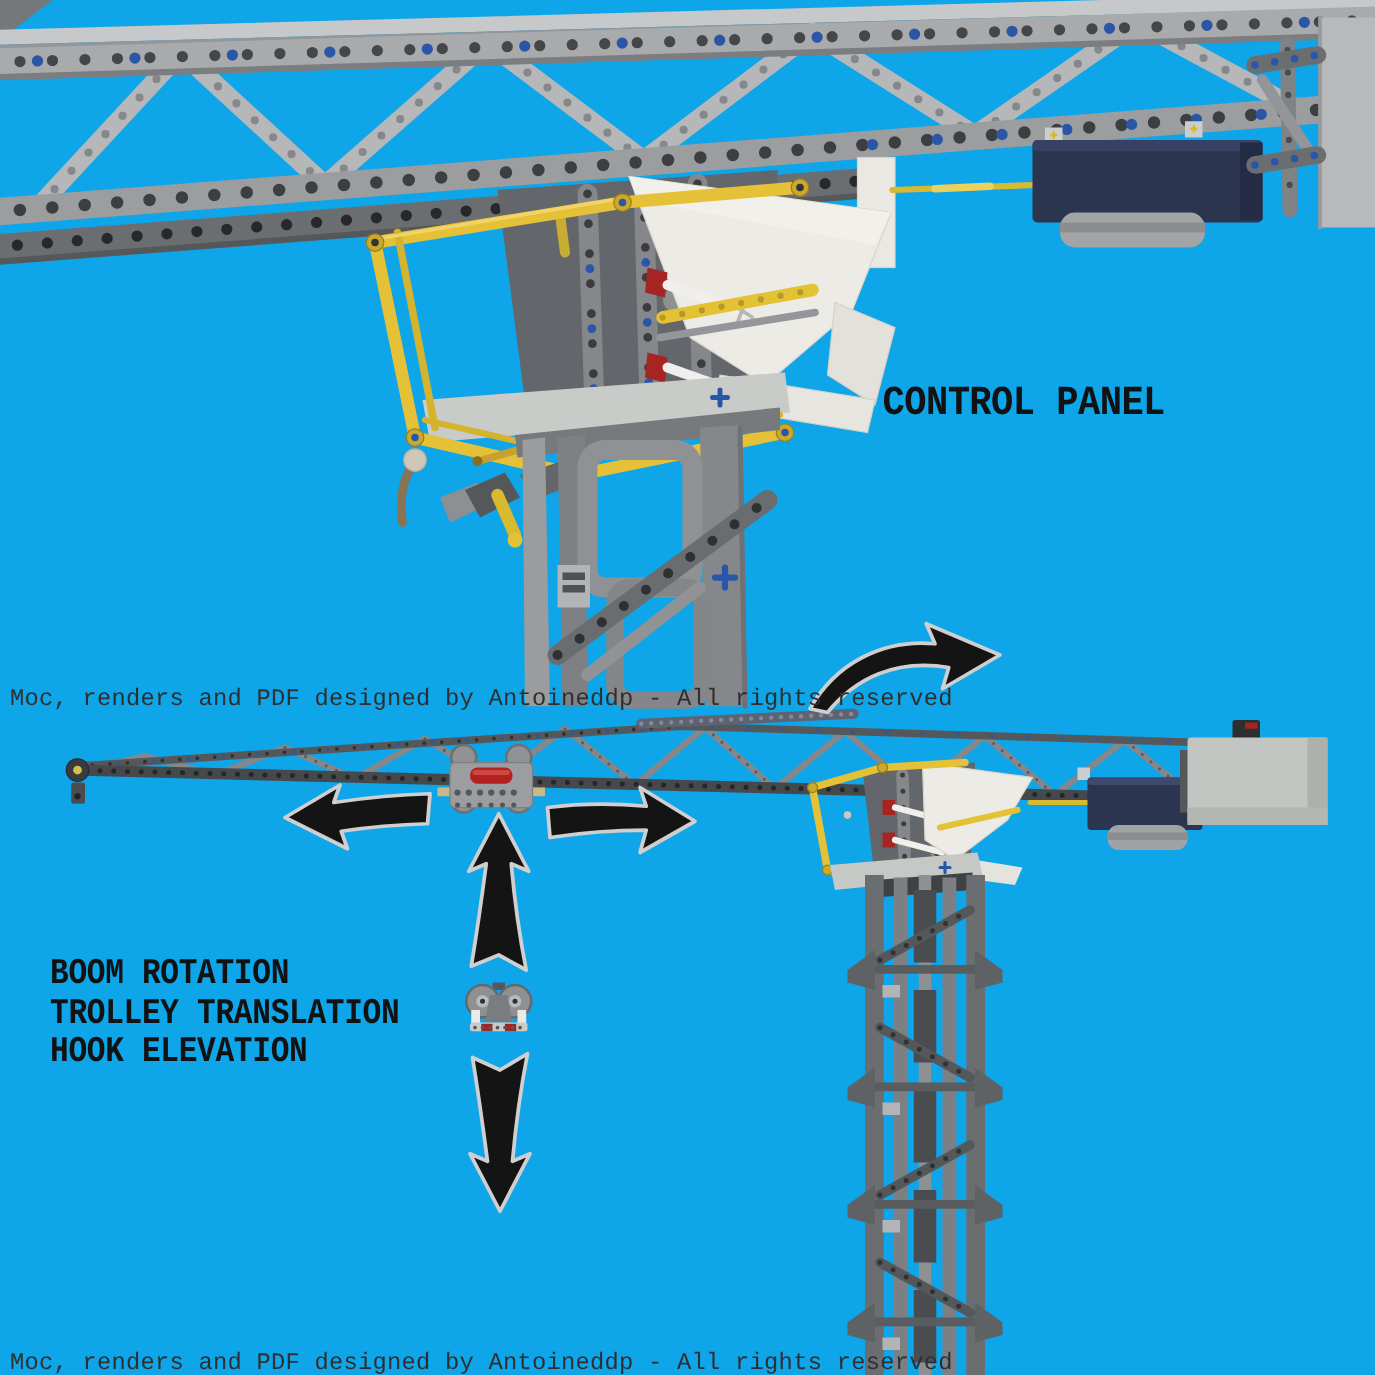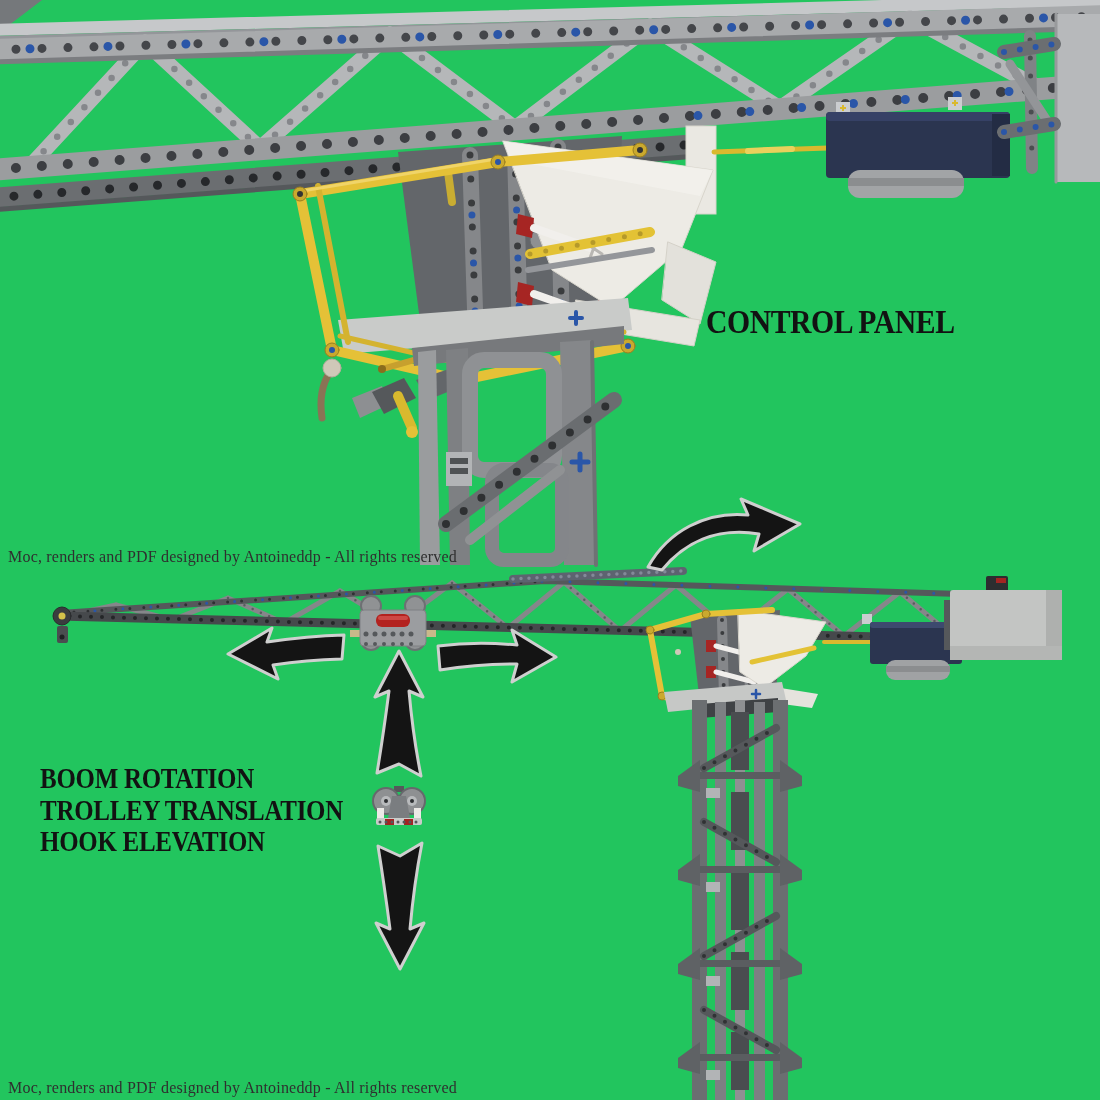--- a/index.html
+++ b/index.html
@@ -1,25 +1,25 @@
 <!DOCTYPE html>
 <html><head>
 <meta charset="utf-8">
 <style>
   html,body{margin:0;padding:0;background:#fff;}
-  .canvas{position:relative;width:1100px;height:1100px;background:#22c55e;overflow:hidden;
-          font-family:Liberation Serif, serif;}
+  .canvas{position:relative;width:1100px;height:1100px;background:#0ea5e9;overflow:hidden;
+          font-family:Liberation Mono, monospace;}
   svg.scene{position:absolute;left:0;top:0;width:1100px;height:1100px;}
   .caption{position:absolute;left:706px;top:306px;font-size:33px;line-height:1;font-weight:700;
            color:#121212;letter-spacing:-.5px;transform:scaleX(.9);transform-origin:left top;
            white-space:nowrap;}
   .motion-labels{position:absolute;left:40px;top:763px;font-size:29px;line-height:31.5px;
            font-weight:700;color:#121212;letter-spacing:-.3px;transform:scaleX(.86);
            transform-origin:left top;white-space:nowrap;}
-  .credit{position:absolute;left:8px;font-size:16px;color:#2f2f2f;letter-spacing:.2px;
+  .credit{position:absolute;left:8px;font-size:19px;color:#2f2f2f;letter-spacing:.2px;
            white-space:nowrap;}
   .credit-top{top:548px;}
   .credit-bottom{top:1079px;}
 </style>
 </head>
 <body>
 
 <div class="canvas">
 
 <svg class="scene" viewBox="0 0 1100 1100">

